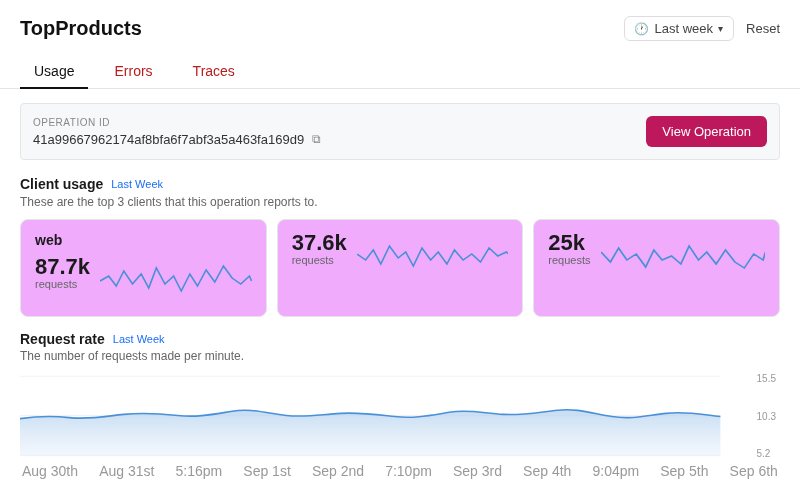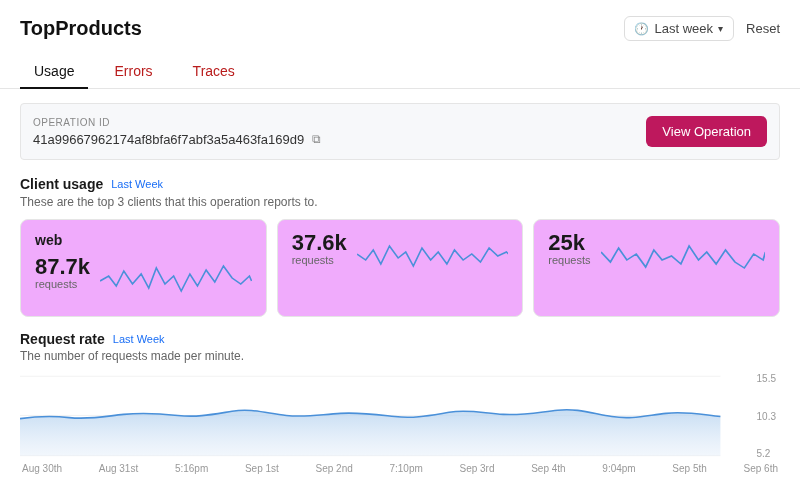--- a/index.html
+++ b/index.html
@@ -181,21 +181,21 @@
       position: relative;
       height: 90px;
     }
     .chart-area {
       width: 100%;
       height: 100%;
     }
     .chart-labels-x {
       display: flex;
       justify-content: space-between;
-      font-size: 10px;
+      font-size: 14px;
       color: #999;
       margin-top: 2px;
       padding: 0 2px;
       align-items: center;
     }
     .chart-labels-y {
       position: absolute;
       right: 4px;
       top: 0;
       height: 100%;

